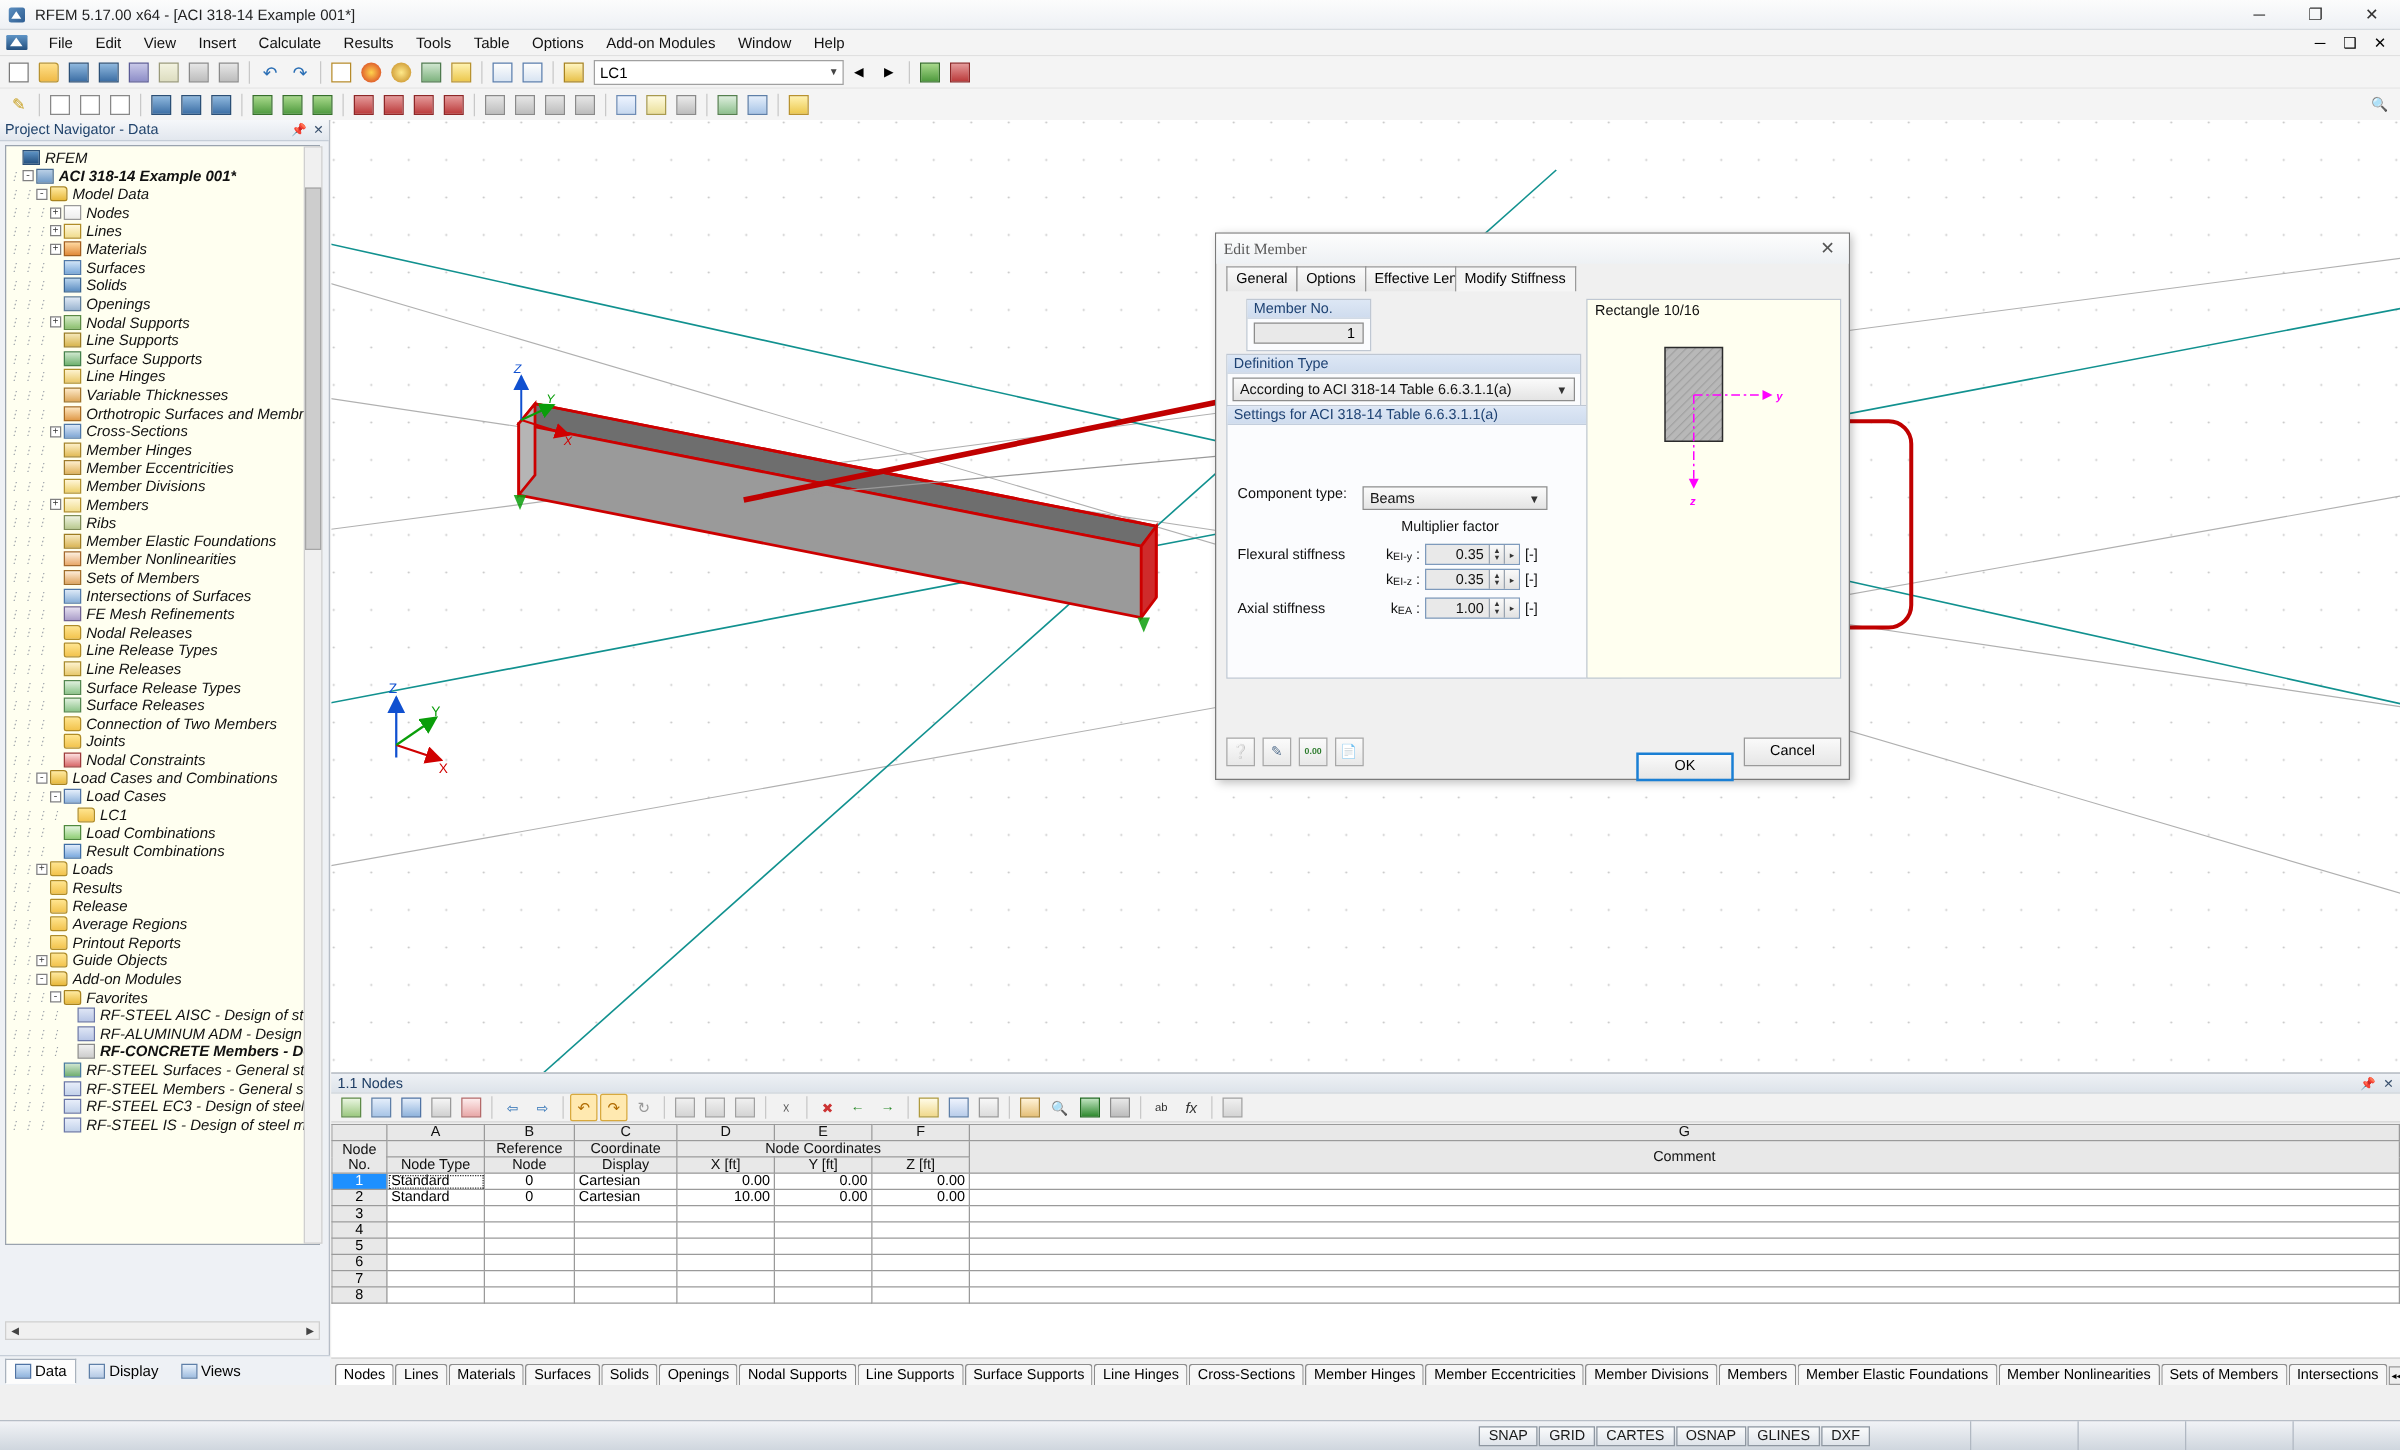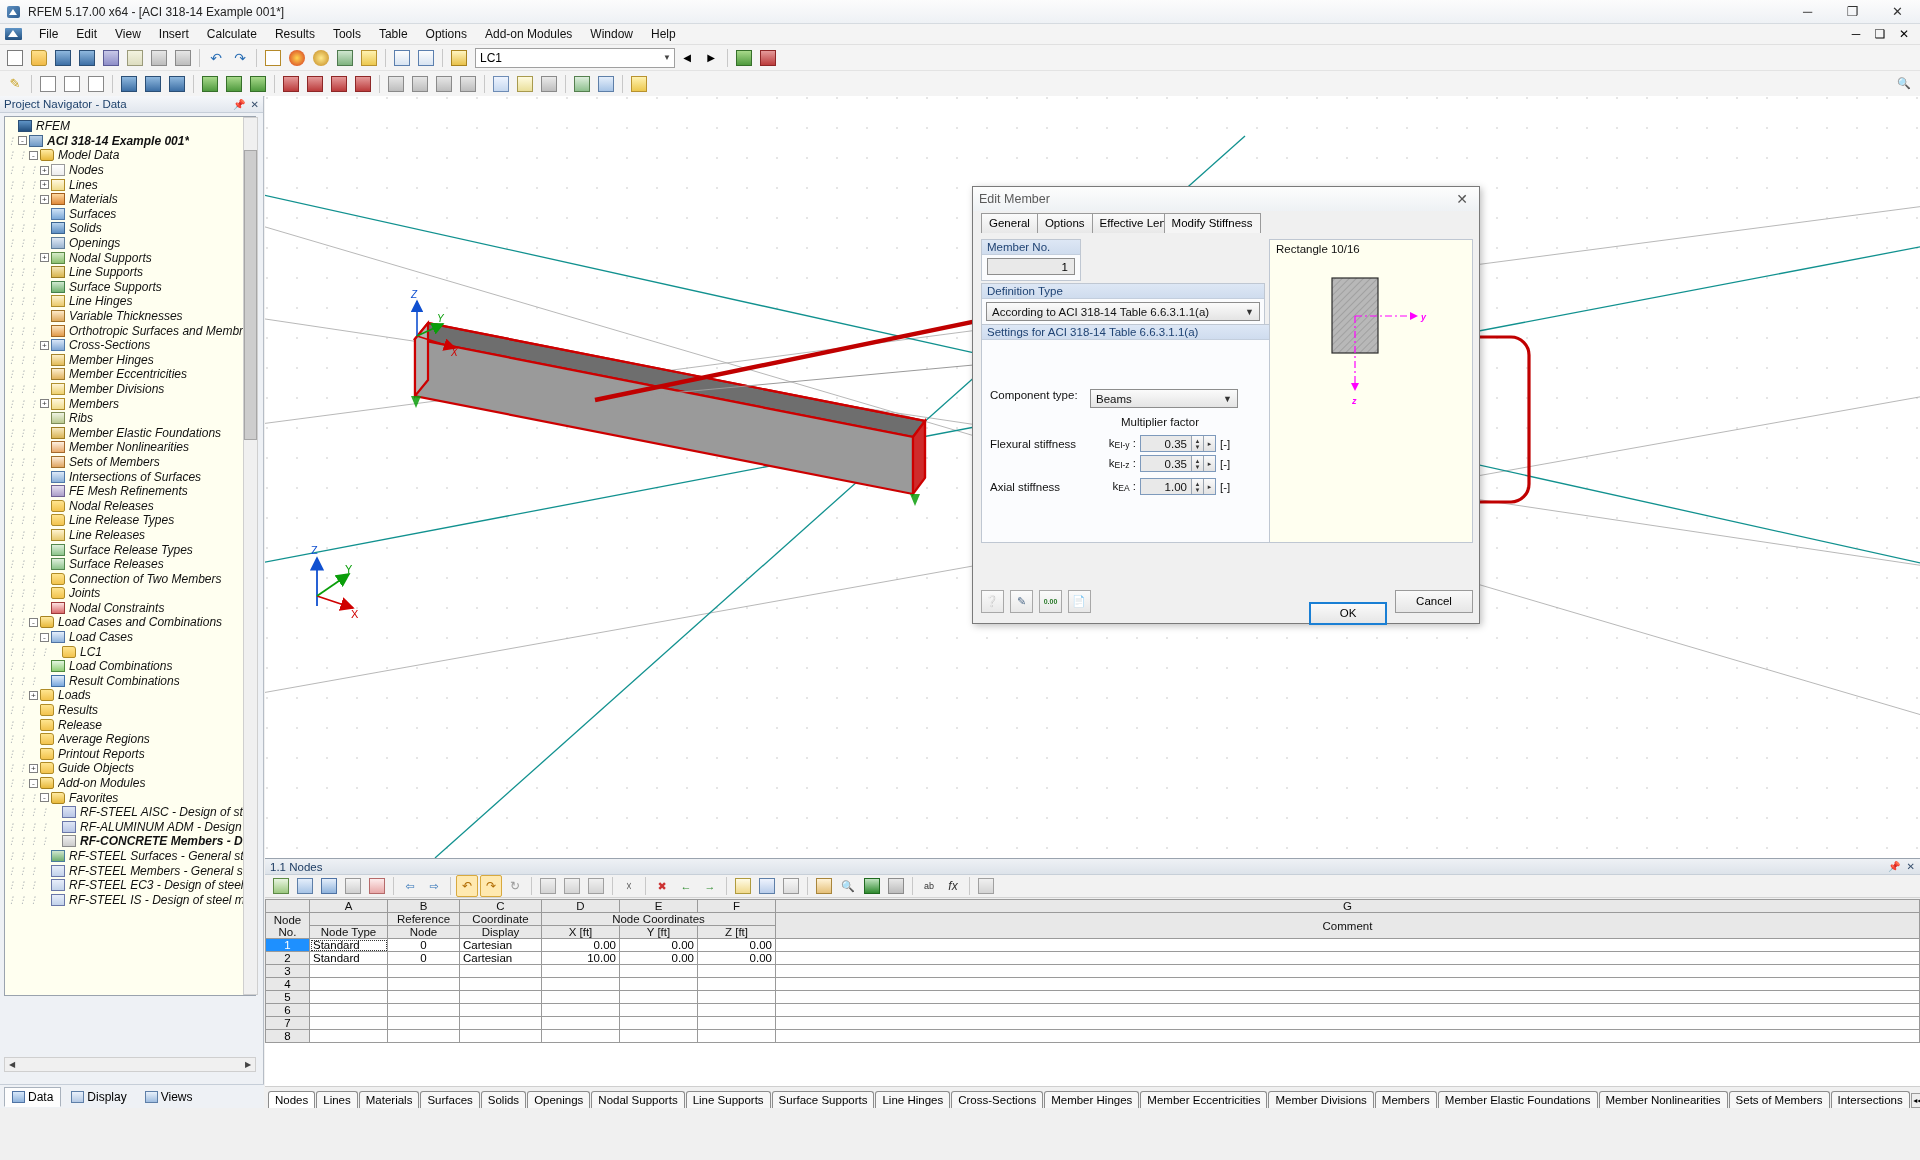--- a/index.html
+++ b/index.html
@@ -146,21 +146,21 @@
   .sb-btns{display:flex;gap:1px;}
   .sb-btn{border:1px solid #8e97a1;background:linear-gradient(#fafbfc,#dfe4ea);
           padding:1px 7px;font-size:11.5px;color:#1a1a1a;}
   .sb-cells{display:flex;margin-left:auto;height:100%;}
   .sb-cell{width:86px;border-left:1px solid #b0b8c2;height:100%;}
 
   
   .dialog{position:absolute;left:972px;top:186px;width:508px;height:438px;
           background:#f0f0f0;border:1px solid #7a7a7a;box-shadow:2px 2px 7px rgba(0,0,0,.25);}
   .dlg-title{height:24px;background:linear-gradient(#fdfdfd,#eef1f4);display:flex;align-items:center;
-             padding:0 6px;font-size:12.5px;color:#5a5a5a;}
+             padding:0 6px;font-size:12.5px;color:#5a5a5a;font-family:Liberation Serif, serif;}
   .dlg-title .x{margin-left:auto;font-size:14px;color:#555;padding:0 5px;}
   .dlg-tabs{display:flex;padding-left:8px;margin-top:2px;font-size:11.5px;}
   .dlg-tab{border:1px solid #9a9a9a;border-bottom:none;background:linear-gradient(#fbfbfb,#e8e8e8);
            padding:3px 7px 3px 7px;margin-right:-1px;position:relative;}
   .dlg-tab.active{background:#f5f5f5;z-index:2;padding-bottom:4px;}
   .dlg-body{position:absolute;left:8px;top:52px;width:492px;height:340px;}
   .grp{position:absolute;border:1px solid #bfc7d2;background:#fbfcfe;}
   .grp-cap{background:linear-gradient(#dde7f5,#cfdcee);color:#1e4273;font-size:11.5px;
            padding:1px 5px;border-bottom:1px solid #c3cedd;}
   .fld-label{font-size:11.5px;color:#111;}
@@ -953,21 +953,21 @@
 
     <div class="dlg-tabs">
       <div class="dlg-tab"><span>General</span></div>
       <div class="dlg-tab"><span>Options</span></div>
       <div class="dlg-tab" style="max-width:73px;overflow:hidden;white-space:nowrap"><span>Effective Lengths</span></div>
       <div class="dlg-tab active"><span>Modify Stiffness</span></div>
     </div>
 
     <div class="dlg-body">
 
-      <div class="grp" style="left:0;top:0;width:100px;height:42px;">
+      <div class="grp" style="left:16px;top:0;width:100px;height:42px;">
         <div class="grp-cap">Member No.</div>
         <div style="padding:3px 5px 0 5px;">
           <div style="height:17px;border:1px solid #8d8d8d;background:#e9e9e9;text-align:right;padding-right:6px;font-size:11.5px;line-height:16px;">1</div>
         </div>
       </div>
 
       <div class="grp" style="left:0;top:44px;width:284px;height:57px;">
         <div class="grp-cap">Definition Type</div>
         <div style="padding:3px 4px;">
           <div class="combo">
@@ -1318,14 +1318,31 @@
           <div class="tp-tab">Sets of Members</div>
           <div class="tp-tab">Intersections</div>
         </div>
       <div class="navarrows">
         <div>◂◂</div>
 
       </div>
     </div>
   </div>
 
+  <div class="statusbar">
+    <div class="sb-left"></div>
+    <div class="sb-btns" id="sb-btns">
+        <div class="sb-btn">SNAP</div>
+        <div class="sb-btn">GRID</div>
+        <div class="sb-btn">CARTES</div>
+        <div class="sb-btn">OSNAP</div>
+        <div class="sb-btn">GLINES</div>
+        <div class="sb-btn">DXF</div>
+      </div>
+    <div class="sb-cells">
+      <div class="sb-cell"></div>
+      <div class="sb-cell"></div>
+      <div class="sb-cell"></div>
+      <div class="sb-cell"></div>
+    </div>
+  </div>
 
 </div>
 
 </body></html>

